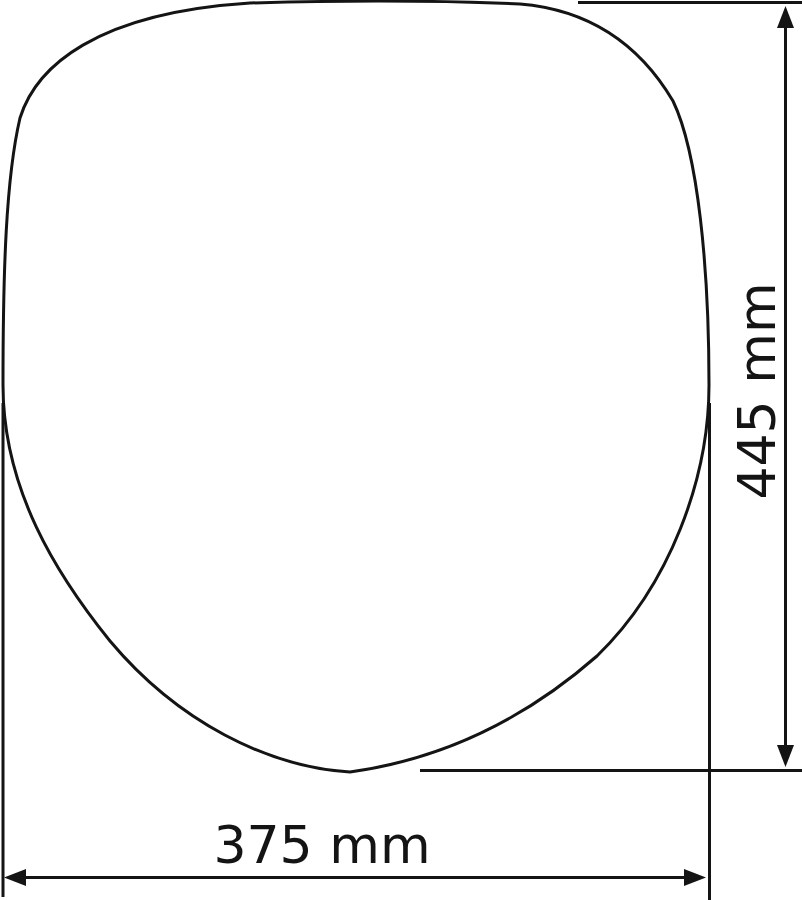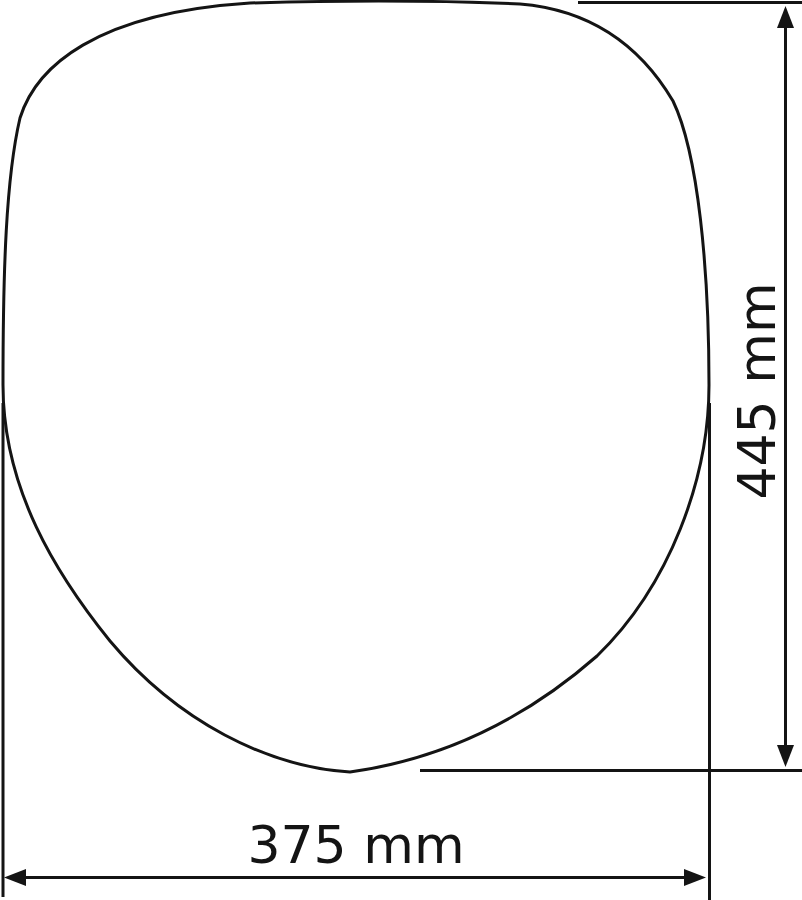--- a/index.html
+++ b/index.html
@@ -48,21 +48,21 @@
     line-height:1;
     white-space:nowrap;
     letter-spacing:0px;
   }
   .dim-label.height{
     left:757px;
     top:391px;
     transform:translate(-50%,-50%) rotate(-90deg);
   }
   .dim-label.width{
-    left:356px;
+    left:322px;
     top:845px;
     transform:translate(-50%,-50%);
   }
 </style>
 </head>
 <body>
 
 <div class="stage">
 
   <svg viewBox="0 0 802 900">

